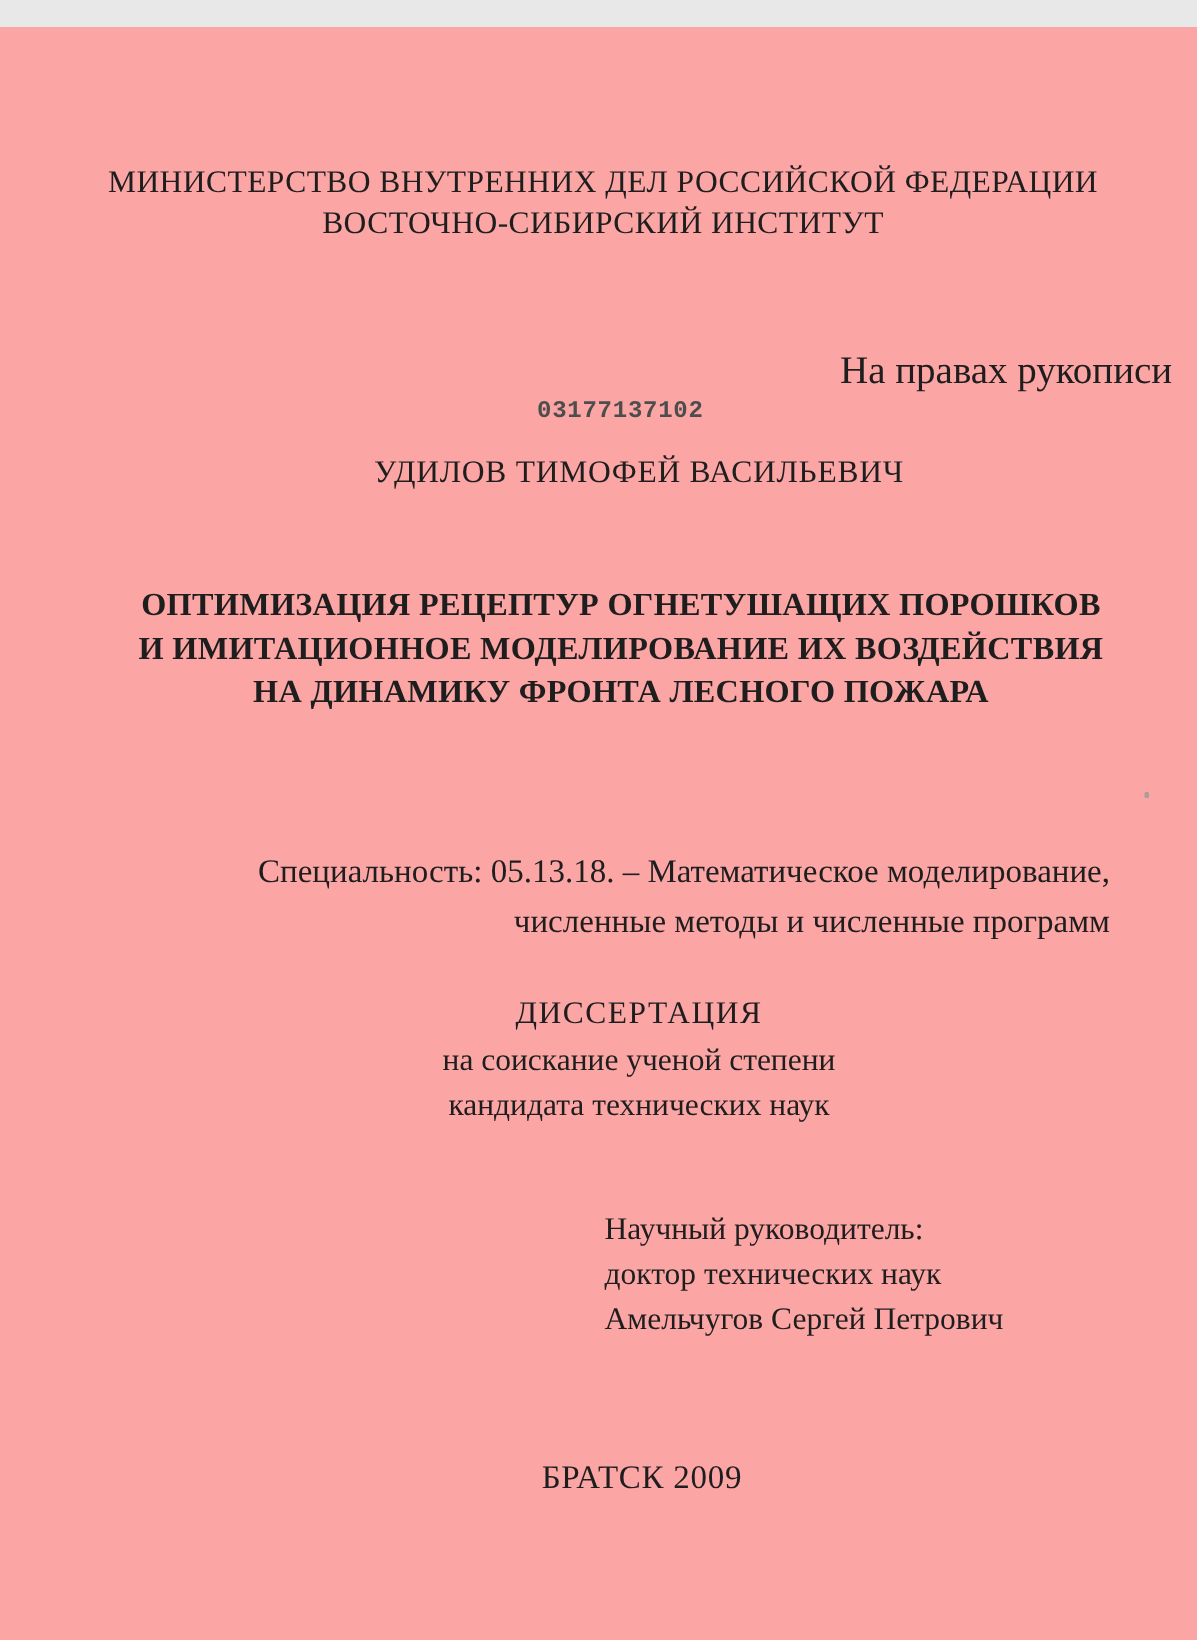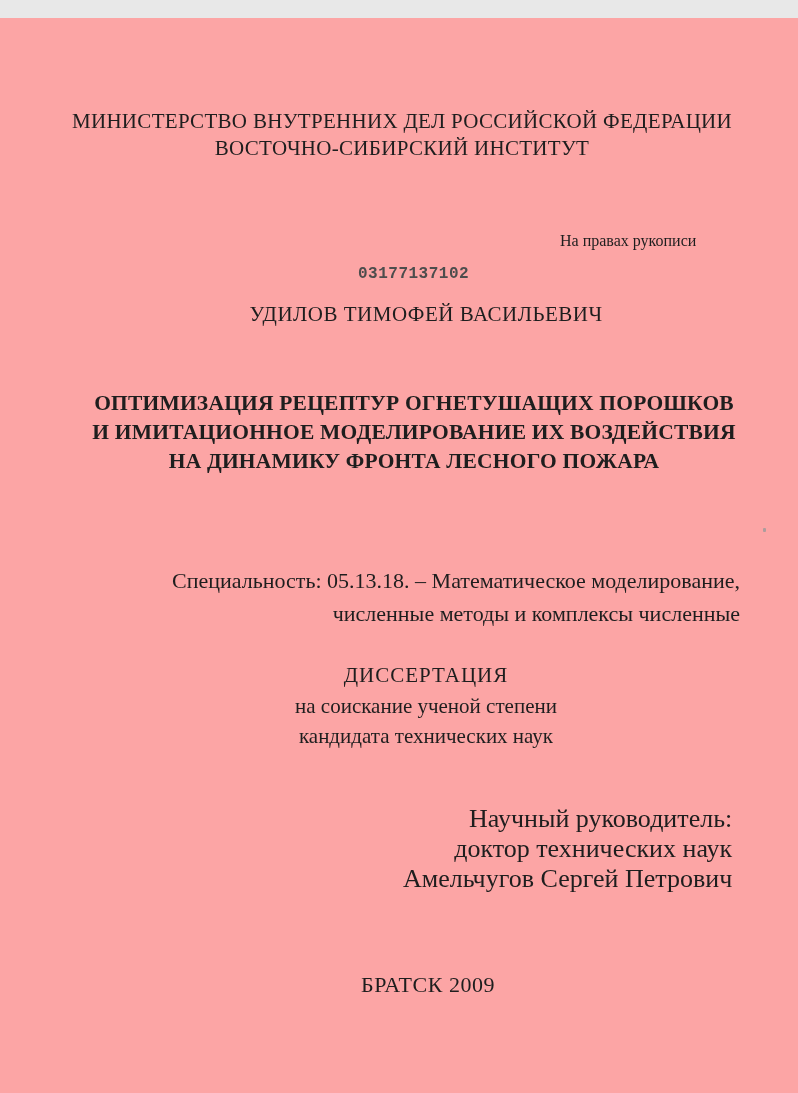--- a/index.html
+++ b/index.html
@@ -27,21 +27,21 @@
   .header-block {
     top: 90px;
     font-size: 21px;
     line-height: 27px;
     letter-spacing: 0.3px;
     transform: translateX(3px);
   }
   .manuscript-note {
     top: 214px;
     left: 560px;
-    font-size: 16px;
+    font-size: 26px;
     white-space: nowrap;
     text-align: right;
   }
   .reg-number {
     top: 247px;
     left: 358px;
     font-family: "Liberation Mono", "DejaVu Sans Mono", monospace;
     font-size: 16px;
     font-weight: bold;
     letter-spacing: 0.5px;
@@ -75,24 +75,23 @@
     font-size: 21px;
     line-height: 30.5px;
     transform: translateX(27px);
   }
   .thesis-block .thesis-type {
     letter-spacing: 1px;
   }
   .supervisor-block {
     top: 786px;
     left: 403px;
-    font-size: 26px;
+    font-size: 21px;
     line-height: 30px;
     white-space: nowrap;
-    text-align: right;
   }
   .city-year-line {
     top: 954px;
     font-size: 22px;
     letter-spacing: 0.5px;
     transform: translateX(29px);
   }
   .scan-speck {
     top: 510px;
     left: 763px;
@@ -120,21 +119,21 @@
   <div class="abs center-line author-line">УДИЛОВ ТИМОФЕЙ ВАСИЛЬЕВИЧ</div>
 
   <div class="abs center-line title-block">
     <div>ОПТИМИЗАЦИЯ РЕЦЕПТУР ОГНЕТУШАЩИХ ПОРОШКОВ</div>
     <div>И ИМИТАЦИОННОЕ МОДЕЛИРОВАНИЕ ИХ ВОЗДЕЙСТВИЯ</div>
     <div>НА ДИНАМИКУ ФРОНТА ЛЕСНОГО ПОЖАРА</div>
   </div>
 
   <div class="abs specialty-block">
     <div>Специальность: 05.13.18. – Математическое моделирование,</div>
-    <div>численные методы и комплексы численные</div>
+    <div>численные методы и численные программ</div>
   </div>
 
   <div class="abs center-line thesis-block">
     <div class="thesis-type">ДИССЕРТАЦИЯ</div>
     <div>на соискание ученой степени</div>
     <div>кандидата технических наук</div>
   </div>
 
   <div class="abs supervisor-block">
     <div>Научный руководитель:</div>

